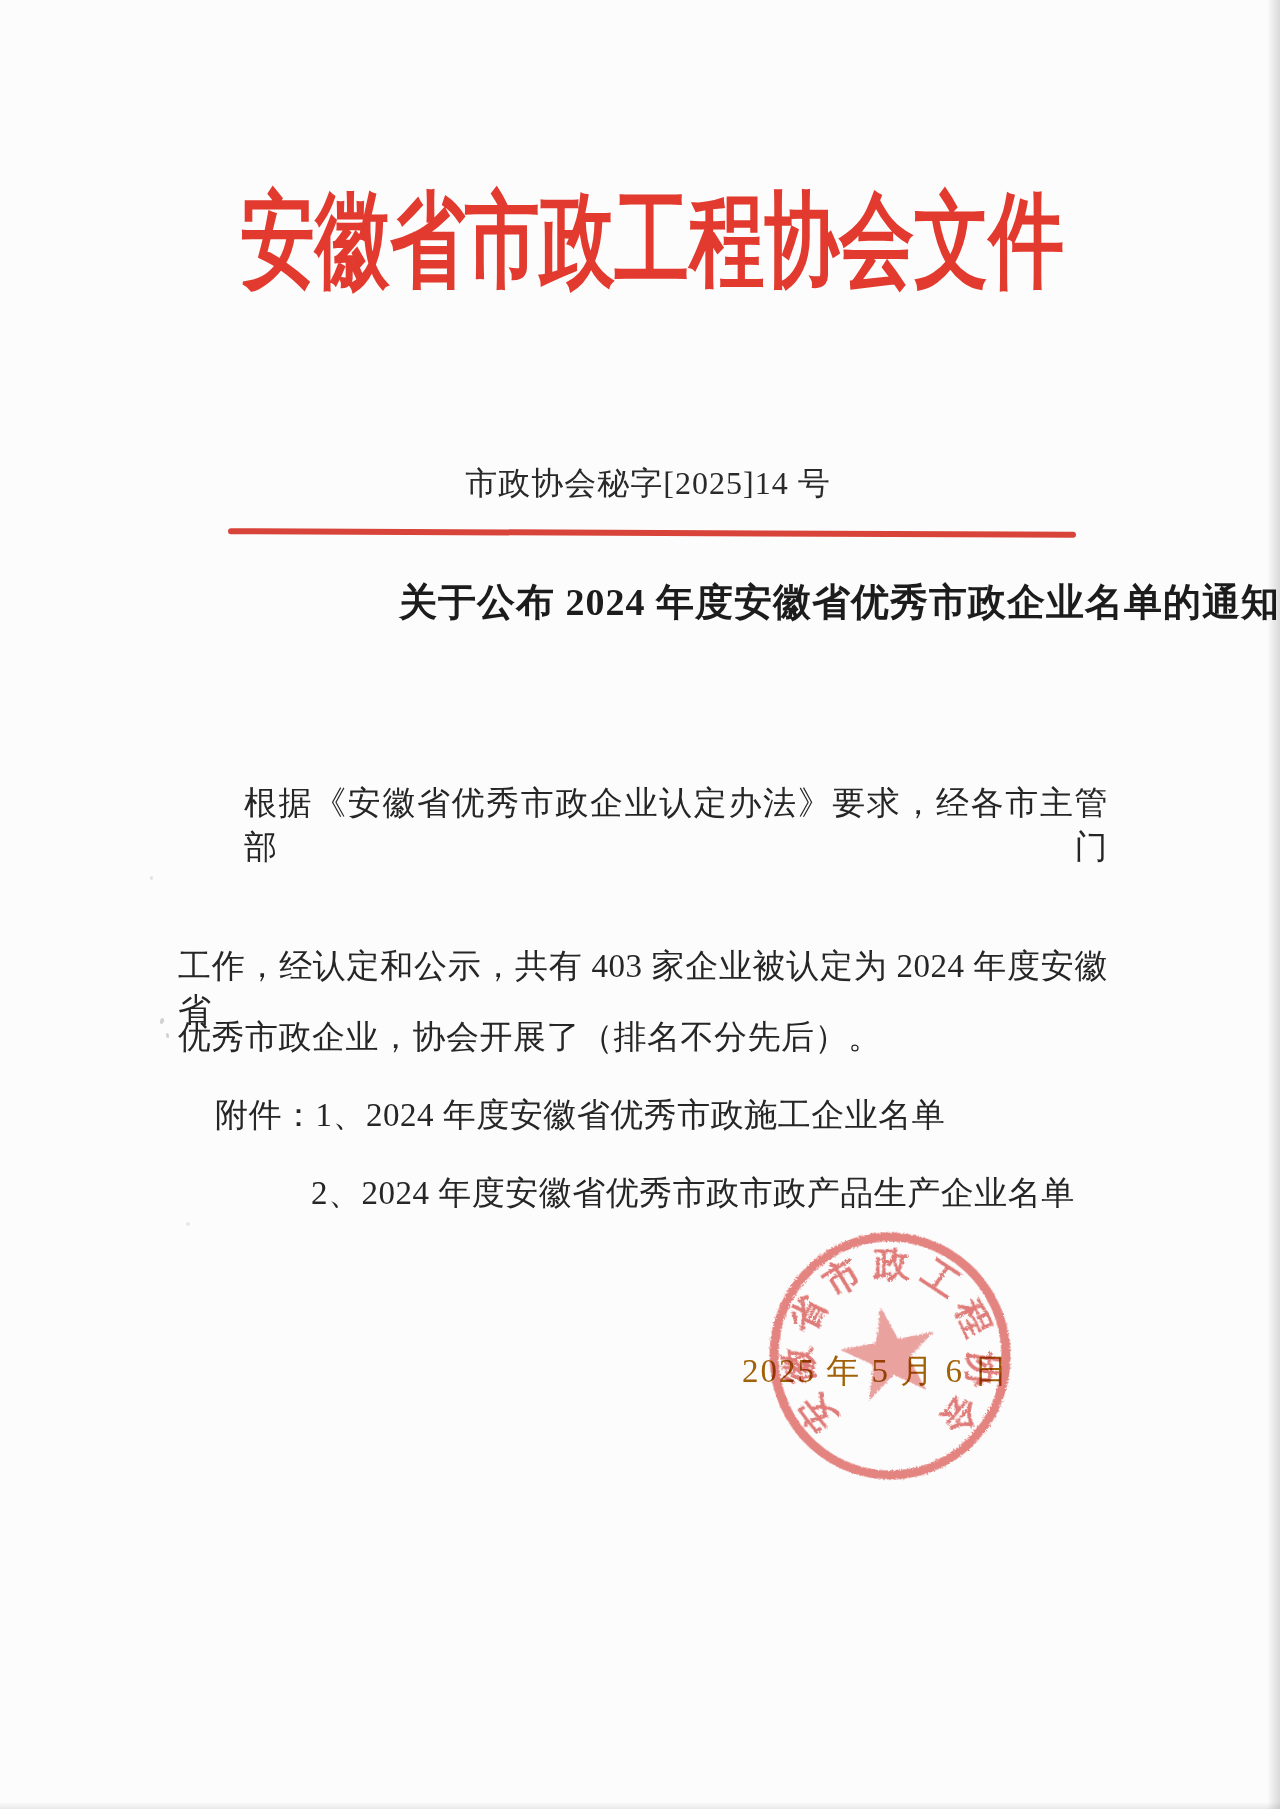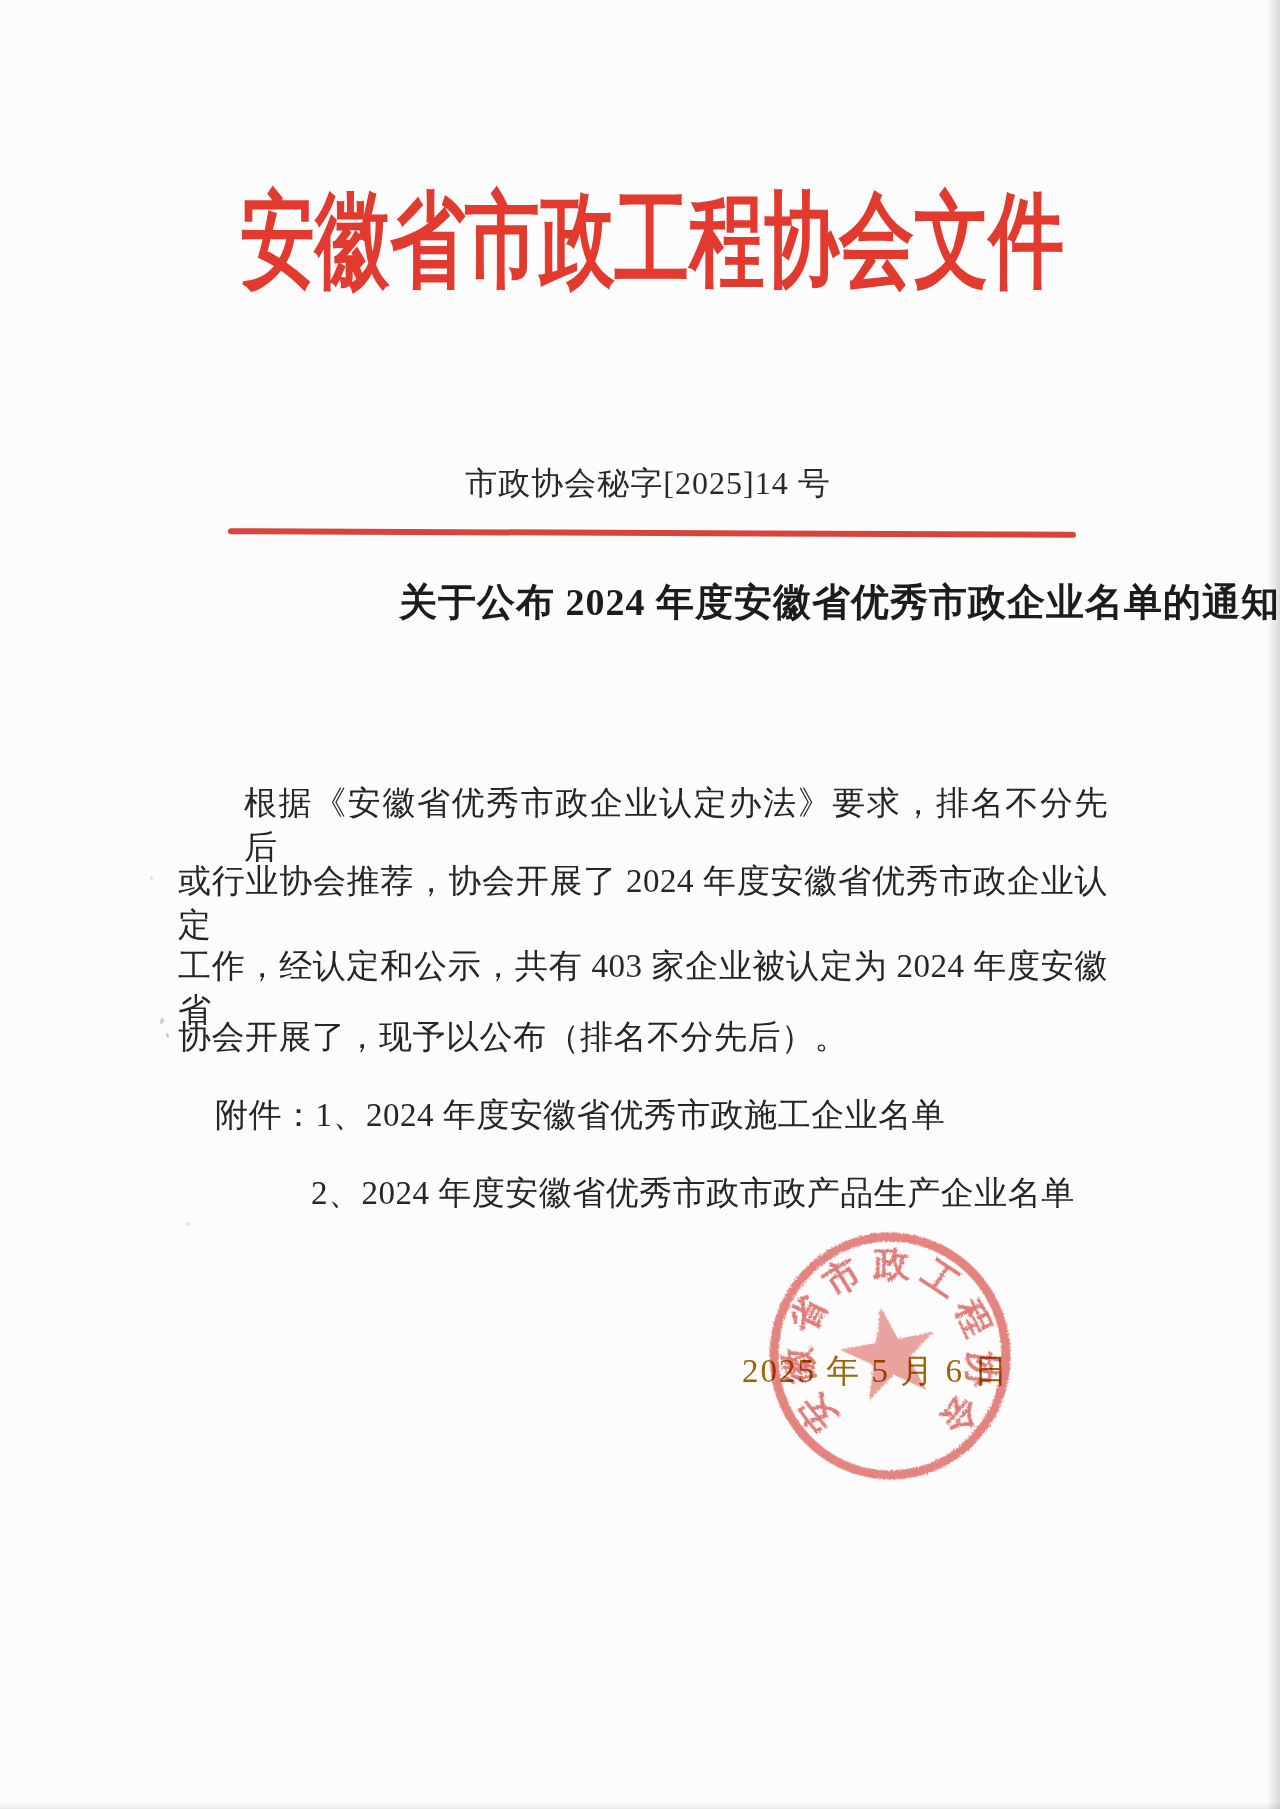--- a/index.html
+++ b/index.html
@@ -92,24 +92,23 @@
     <span class="masthead-inner">安徽省市政工程协会文件</span>
   </div>
 
   <div class="doc-number">市政协会秘字[2025]14 号</div>
 
   <div class="red-line"></div>
 
   <div class="doc-title">关于公布 2024 年度安徽省优秀市政企业名单的通知</div>
 
 
-  <div class="line p-l1 just indent">根据《安徽省优秀市政企业认定办法》要求，排名不分先后</div>
-  <div class="line p-l2 just">或行业协会推荐，协会开展了 2024 年度安徽省优秀市政企业认定</div>
+  <div class="line p-l1 just indent">根据《安徽省优秀市政企业认定办法》要求，经各市主管部门</div>
   <div class="line p-l3 just">工作，经认定和公示，共有 403 家企业被认定为 2024 年度安徽省</div>
-  <div class="line p-l4">协会开展了，现予以公布（排名不分先后）。</div>
+  <div class="line p-l4">优秀市政企业，协会开展了（排名不分先后）。</div>
 
   <div class="line att-1">附件：1、2024 年度安徽省优秀市政施工企业名单</div>
   <div class="line att-2">2、2024 年度安徽省优秀市政市政产品生产企业名单</div>
 
   <div class="doc-date">2025 年 5 月 6 日</div>
 
   <div class="seal">
     <svg viewBox="-132 -132 264 264" width="264" height="264">
       <defs>
         <filter id="rough" x="-20%" y="-20%" width="140%" height="140%">

